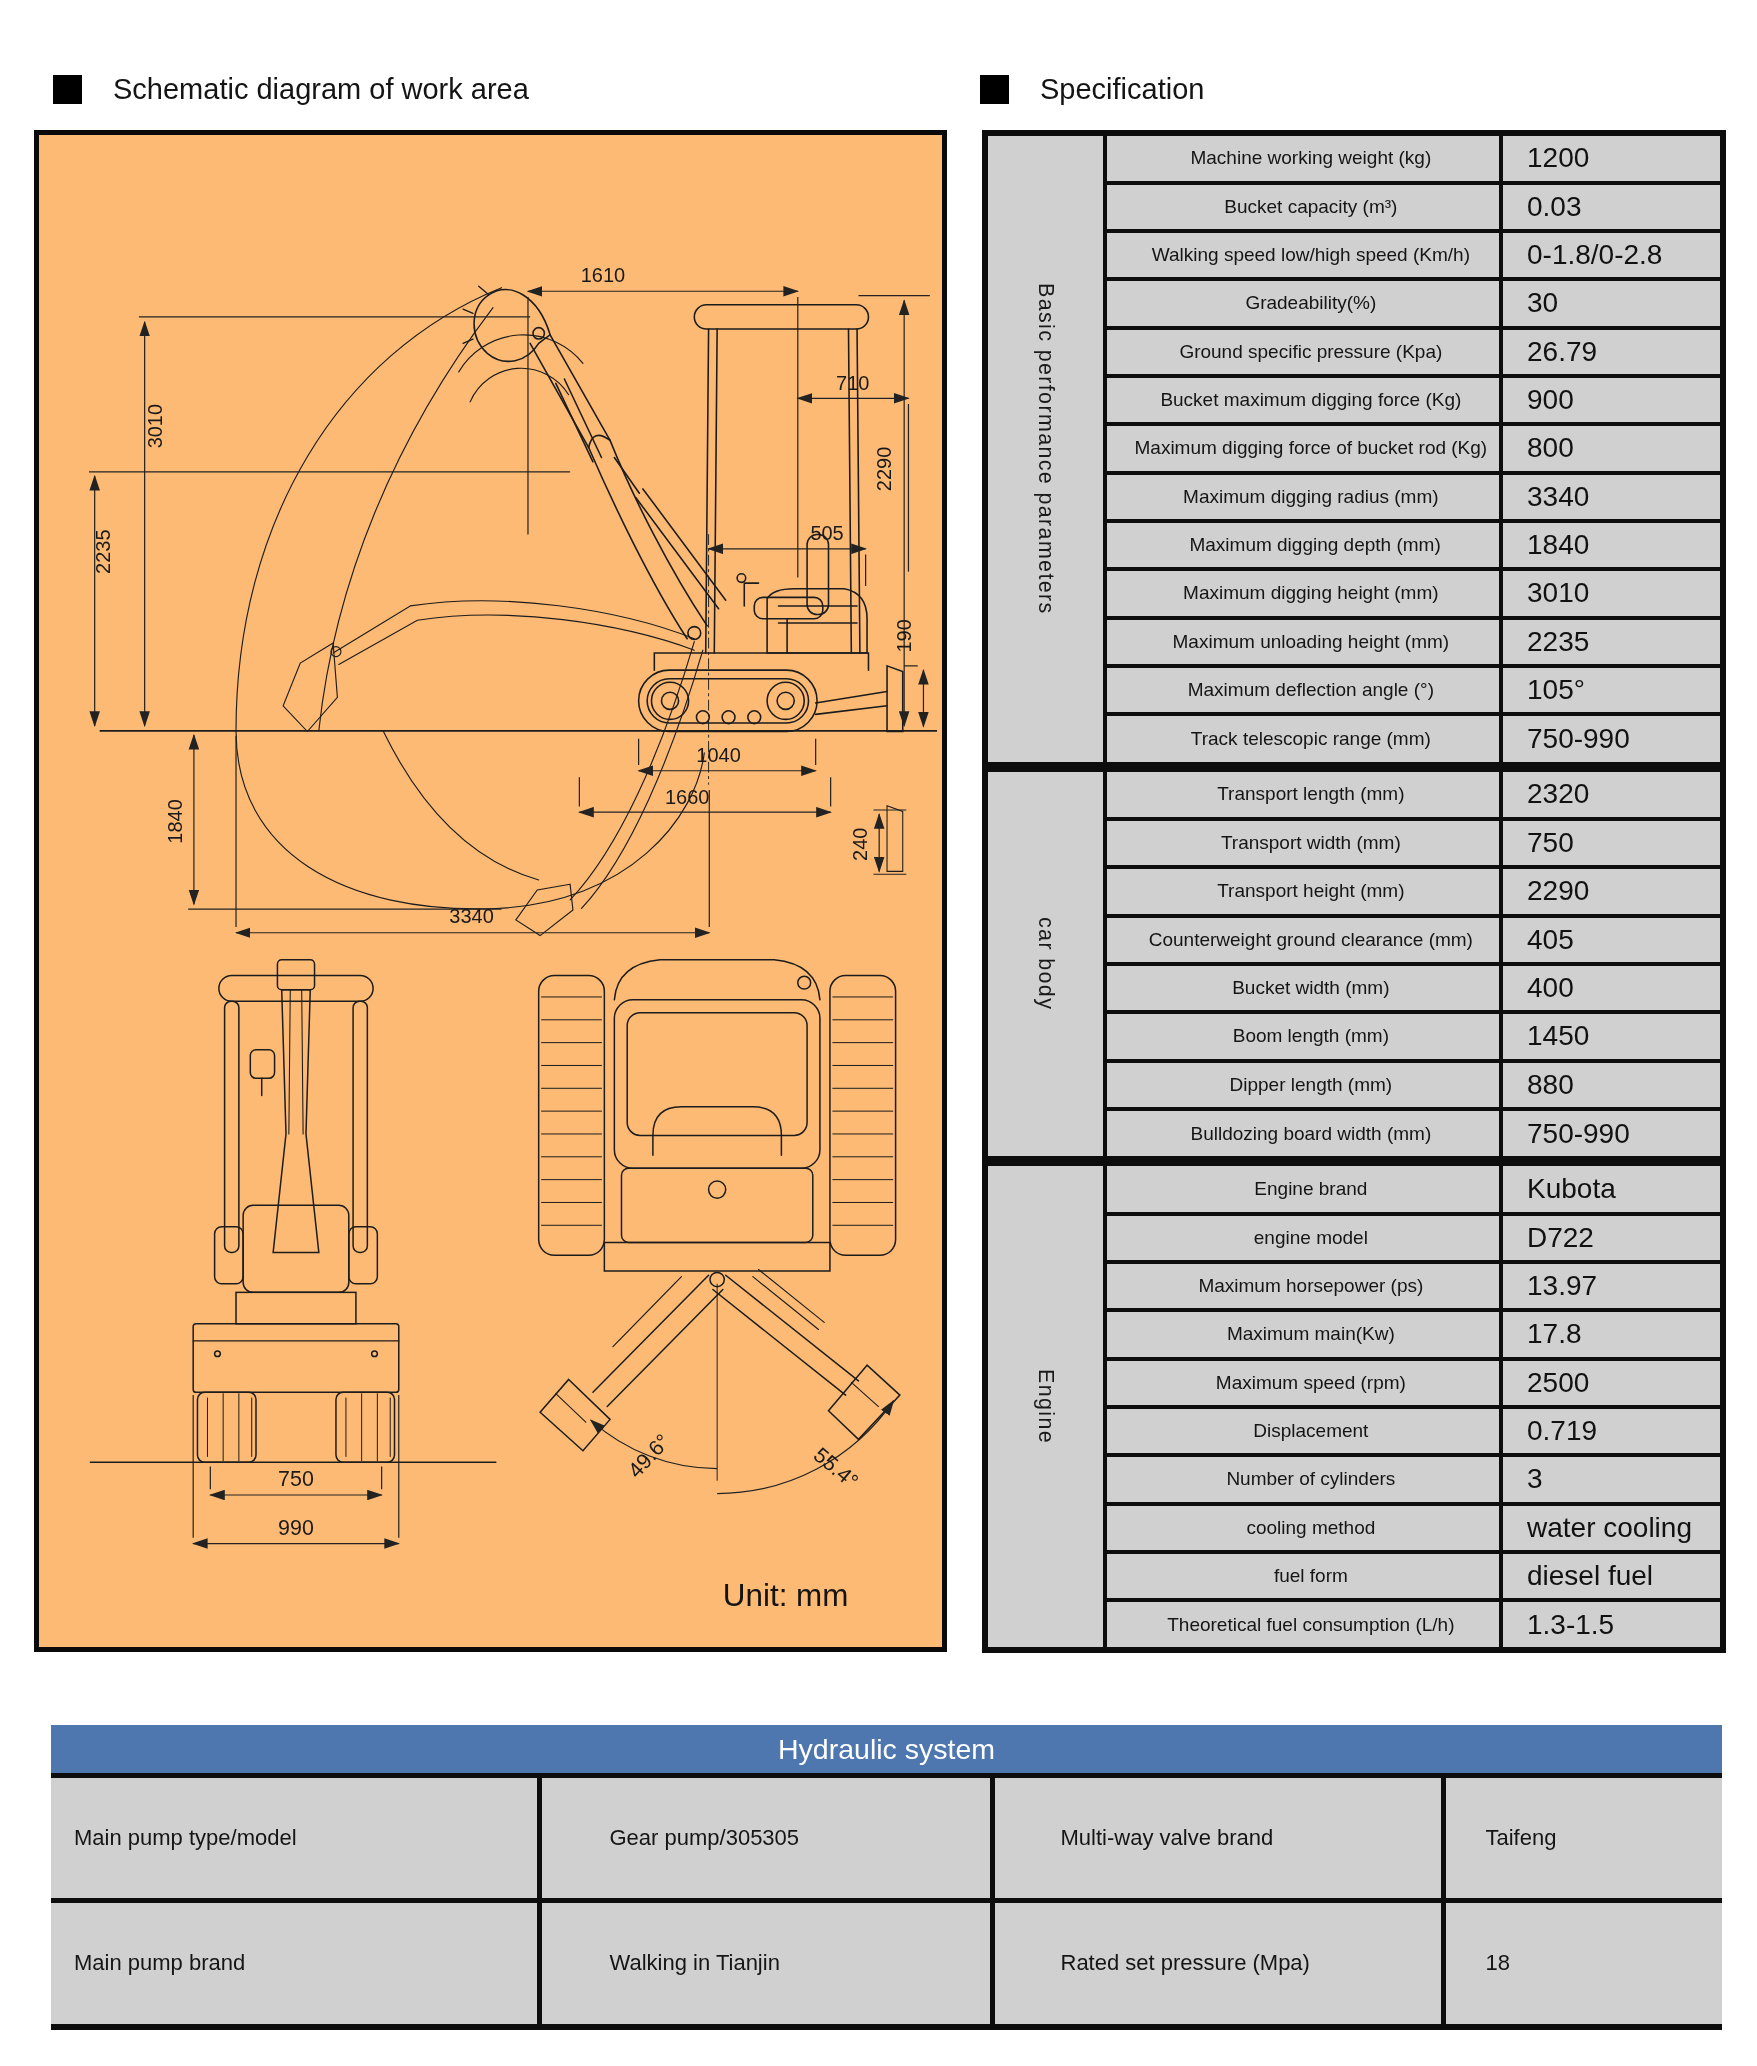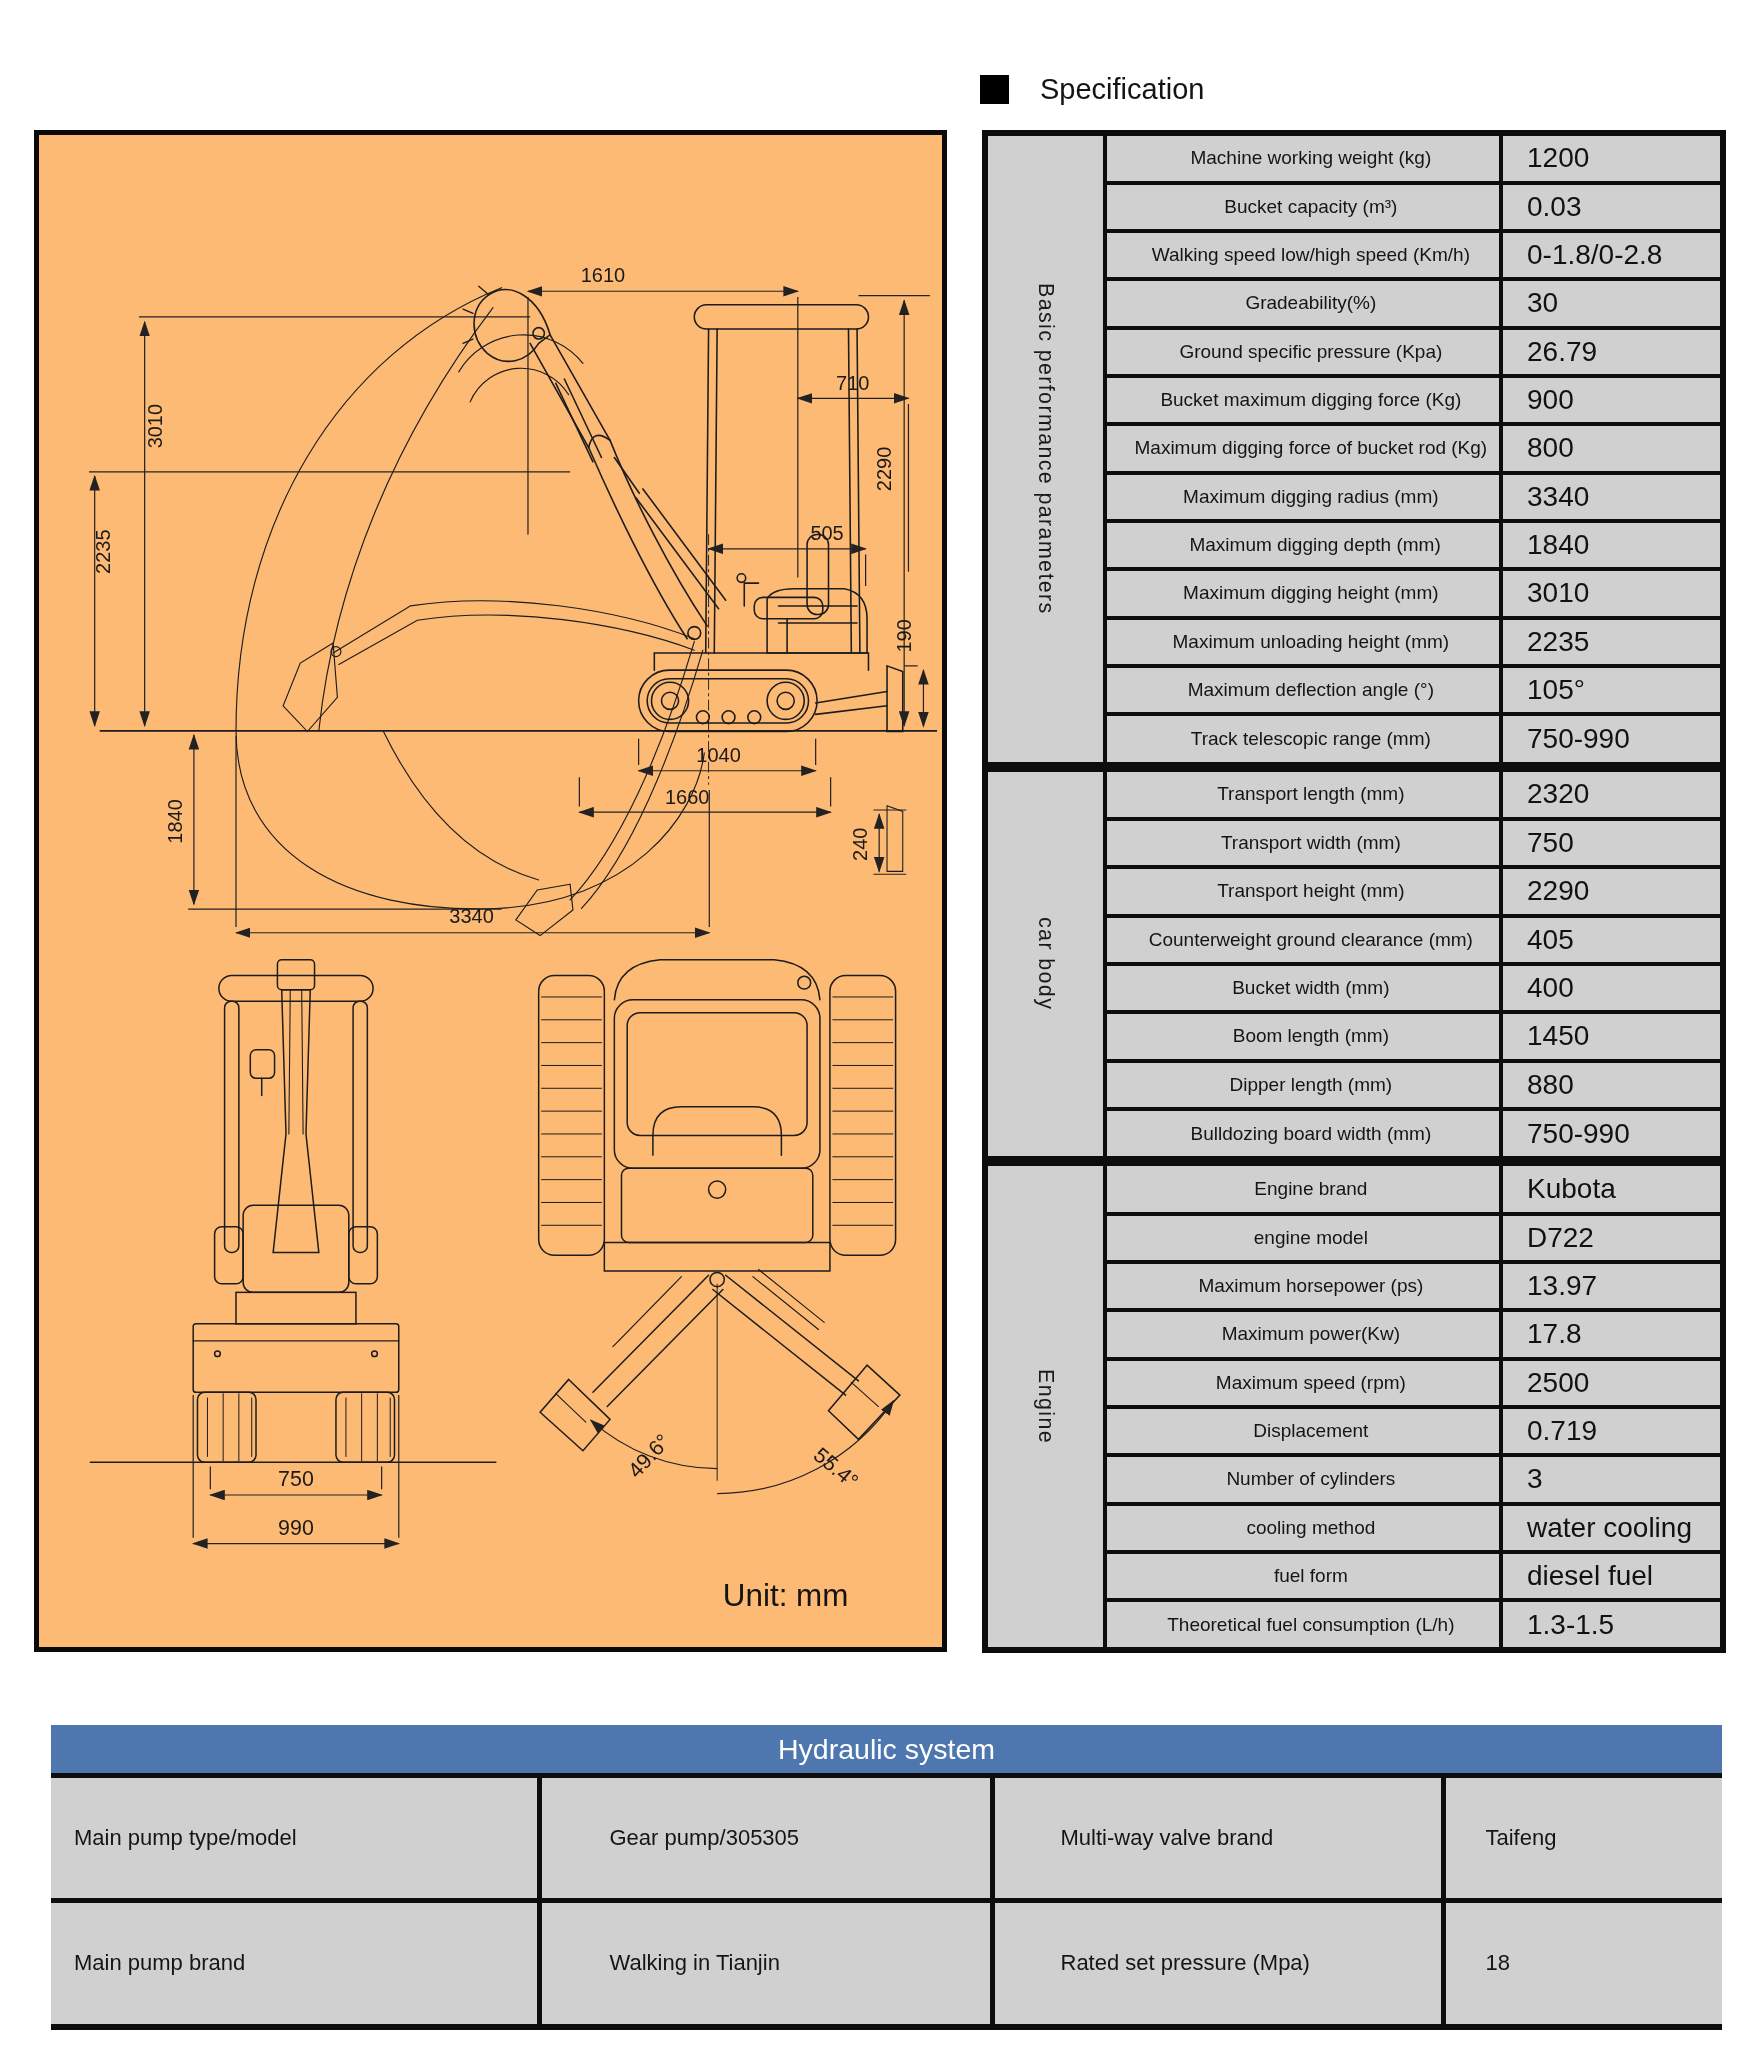--- a/index.html
+++ b/index.html
@@ -36,20 +36,24 @@
   .hyd-table td.c3{padding-left:66px;}
   .hyd-table td.c4{border-right:0;padding-left:40px;}
   .hyd-table tr:last-child td{border-bottom-width:6.4px;}
   .hyd-table tr:first-child td{border-top-width:5.7px;}
 </style>
 </head>
 <body>
 
 <div class="page">
 
+  <div class="sec-title" id="title-left">
+    <span class="sq"></span>
+    <span class="txt">Schematic diagram of work area</span>
+  </div>
   <div class="sec-title" id="title-right">
     <span class="sq"></span>
     <span class="txt">Specification</span>
   </div>
 
   <div class="diagram-box">
     <svg viewBox="0 0 1265 2119" preserveAspectRatio="none">
       <defs>
         <marker id="mA" viewBox="0 0 12 8" refX="11" refY="4" markerWidth="13" markerHeight="9" orient="auto-start-reverse">
           <path d="M0,0 L12,4 L0,8 Z" fill="#222"></path>
@@ -331,21 +335,21 @@
       </tr>
       <tr>
           <td class="lbl">engine model</td>
           <td class="val">D722</td>
         </tr>
       <tr>
           <td class="lbl">Maximum horsepower (ps)</td>
           <td class="val">13.97</td>
         </tr>
       <tr>
-          <td class="lbl">Maximum power(Kw)</td>
+          <td class="lbl">Maximum main(Kw)</td>
           <td class="val">17.8</td>
         </tr>
       <tr>
           <td class="lbl">Maximum speed (rpm)</td>
           <td class="val">2500</td>
         </tr>
       <tr>
           <td class="lbl">Displacement</td>
           <td class="val">0.719</td>
         </tr>

